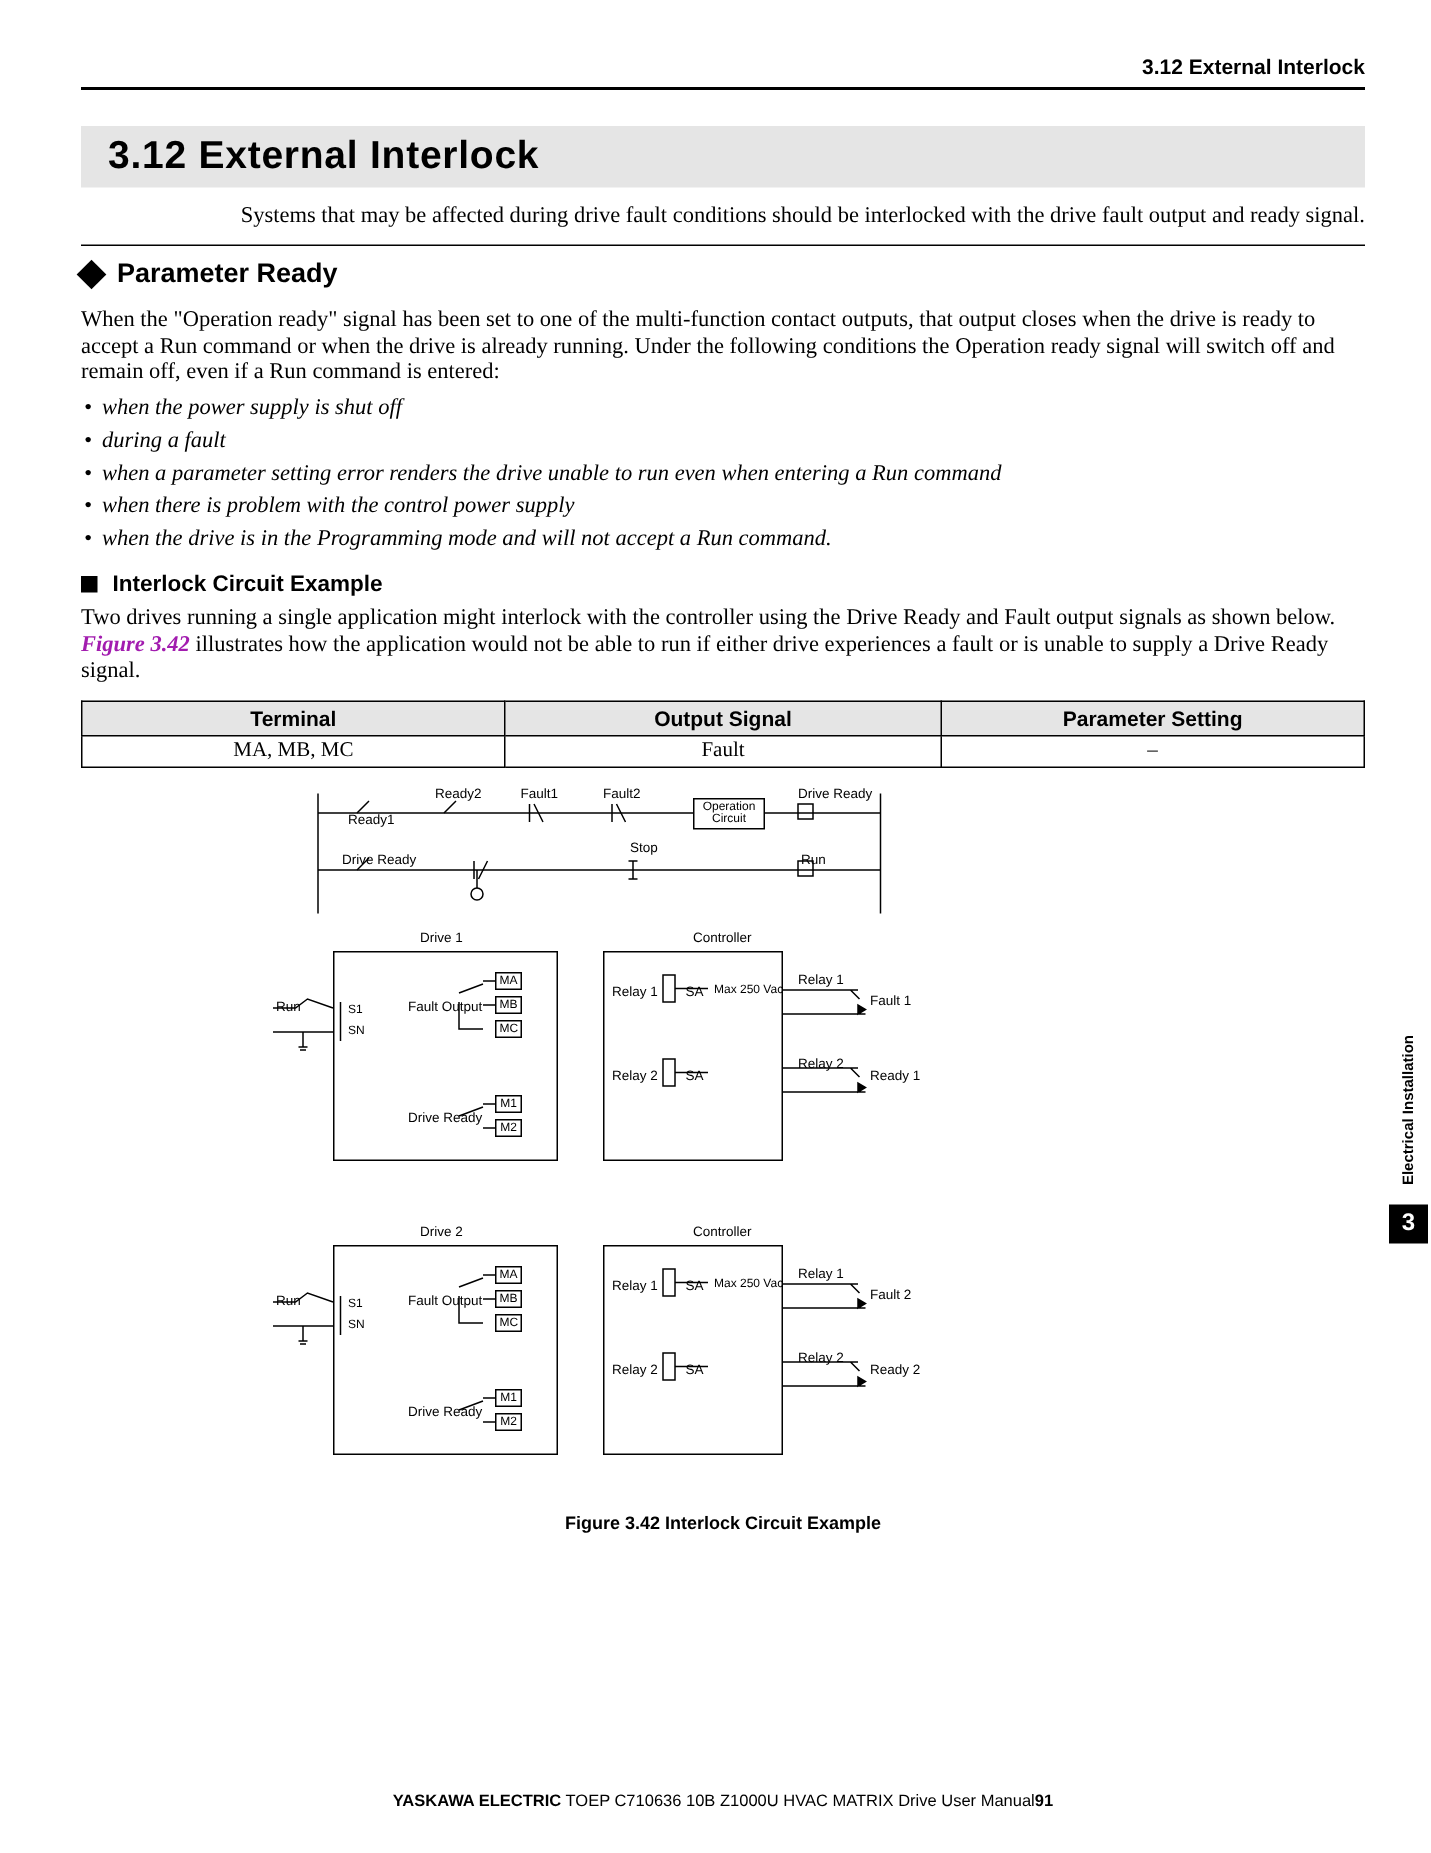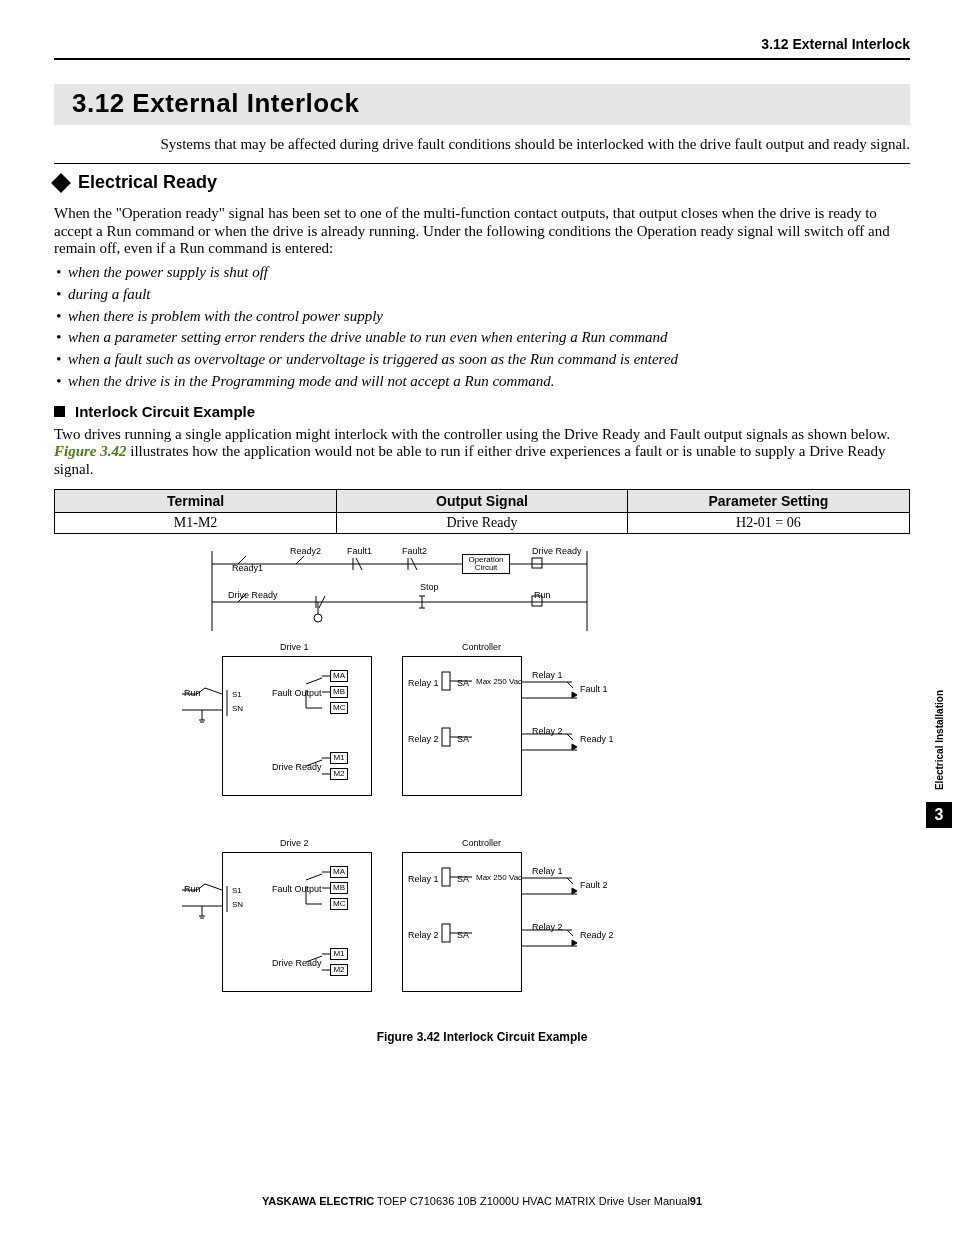--- a/index.html
+++ b/index.html
@@ -78,21 +78,21 @@
     font-weight: bold;
     font-size: 15px;
     margin-top: 10px;
     display: flex;
     align-items: center;
     gap: 10px;
   }
   .square {
     width: 11px; height: 11px; background:#000; display:inline-block;
   }
-  .fig-ref { color: #4d7c0f; font-style: italic; font-weight: bold; }
+  .fig-ref { color: #a21caf; font-style: italic; font-weight: bold; }
   table.sig {
     width: 100%;
     border-collapse: collapse;
     margin-top: 10px;
     font-size: 14px;
     padding-left: 28px;
   }
   table.sig th {
     background: #e5e5e5;
     font-family: Arial, Helvetica, sans-serif;
@@ -189,31 +189,30 @@
 <div class="page">
   <div class="top-header">3.12 External Interlock</div>
 
   <div class="section-title">3.12  External Interlock</div>
   <p class="intro-p">Systems that may be affected during drive fault conditions should be interlocked with the drive fault output and ready signal.</p>
 
   <hr class="thin-rule">
 
   <div class="sub-h">
     <span class="diamond"></span>
-    <span>Electrical Ready</span>
+    <span>Parameter Ready</span>
   </div>
 
   <p class="body-p">When the "Operation ready" signal has been set to one of the multi-function contact outputs, that output closes when the drive is ready to accept a Run command or when the drive is already running. Under the following conditions the Operation ready signal will switch off and remain off, even if a Run command is entered:</p>
 
   <ul class="conditions">
     <li>when the power supply is shut off</li>
     <li>during a fault</li>
+    <li>when a parameter setting error renders the drive unable to run even when entering a Run command</li>
     <li>when there is problem with the control power supply</li>
-    <li>when a parameter setting error renders the drive unable to run even when entering a Run command</li>
-    <li>when a fault such as overvoltage or undervoltage is triggered as soon as the Run command is entered</li>
     <li>when the drive is in the Programming mode and will not accept a Run command.</li>
   </ul>
 
   <div class="sub-h2">
     <span class="square"></span>
     <span>Interlock Circuit Example</span>
   </div>
 
   <p class="body-p" style="margin-top:6px;">
     <span>Two drives running a single application might interlock with the controller using the Drive Ready and Fault output signals as shown below. </span><a class="fig-ref">Figure 3.42</a><span> illustrates how the application would not be able to run if either drive experiences a fault or is unable to supply a Drive Ready signal.</span>
@@ -222,23 +221,23 @@
   <table class="sig">
     <thead>
       <tr>
         <th style="width:33%">Terminal</th>
         <th style="width:34%">Output Signal</th>
         <th style="width:33%">Parameter Setting</th>
       </tr>
     </thead>
     <tbody>
       <tr>
-        <td>M1-M2</td>
-        <td>Drive Ready</td>
-        <td>H2-01 = 06</td>
+        <td>MA, MB, MC</td>
+        <td>Fault</td>
+        <td>–</td>
       </tr>
     </tbody>
   </table>
 
   <div class="diagram-zone">
 
     <div class="diag-top">
       <span class="lbl" style="left:60px;top:17px">Ready1</span>
       <span class="lbl" style="left:118px;top:0">Ready2</span>
       <span class="lbl" style="left:175px;top:0">Fault1</span>

